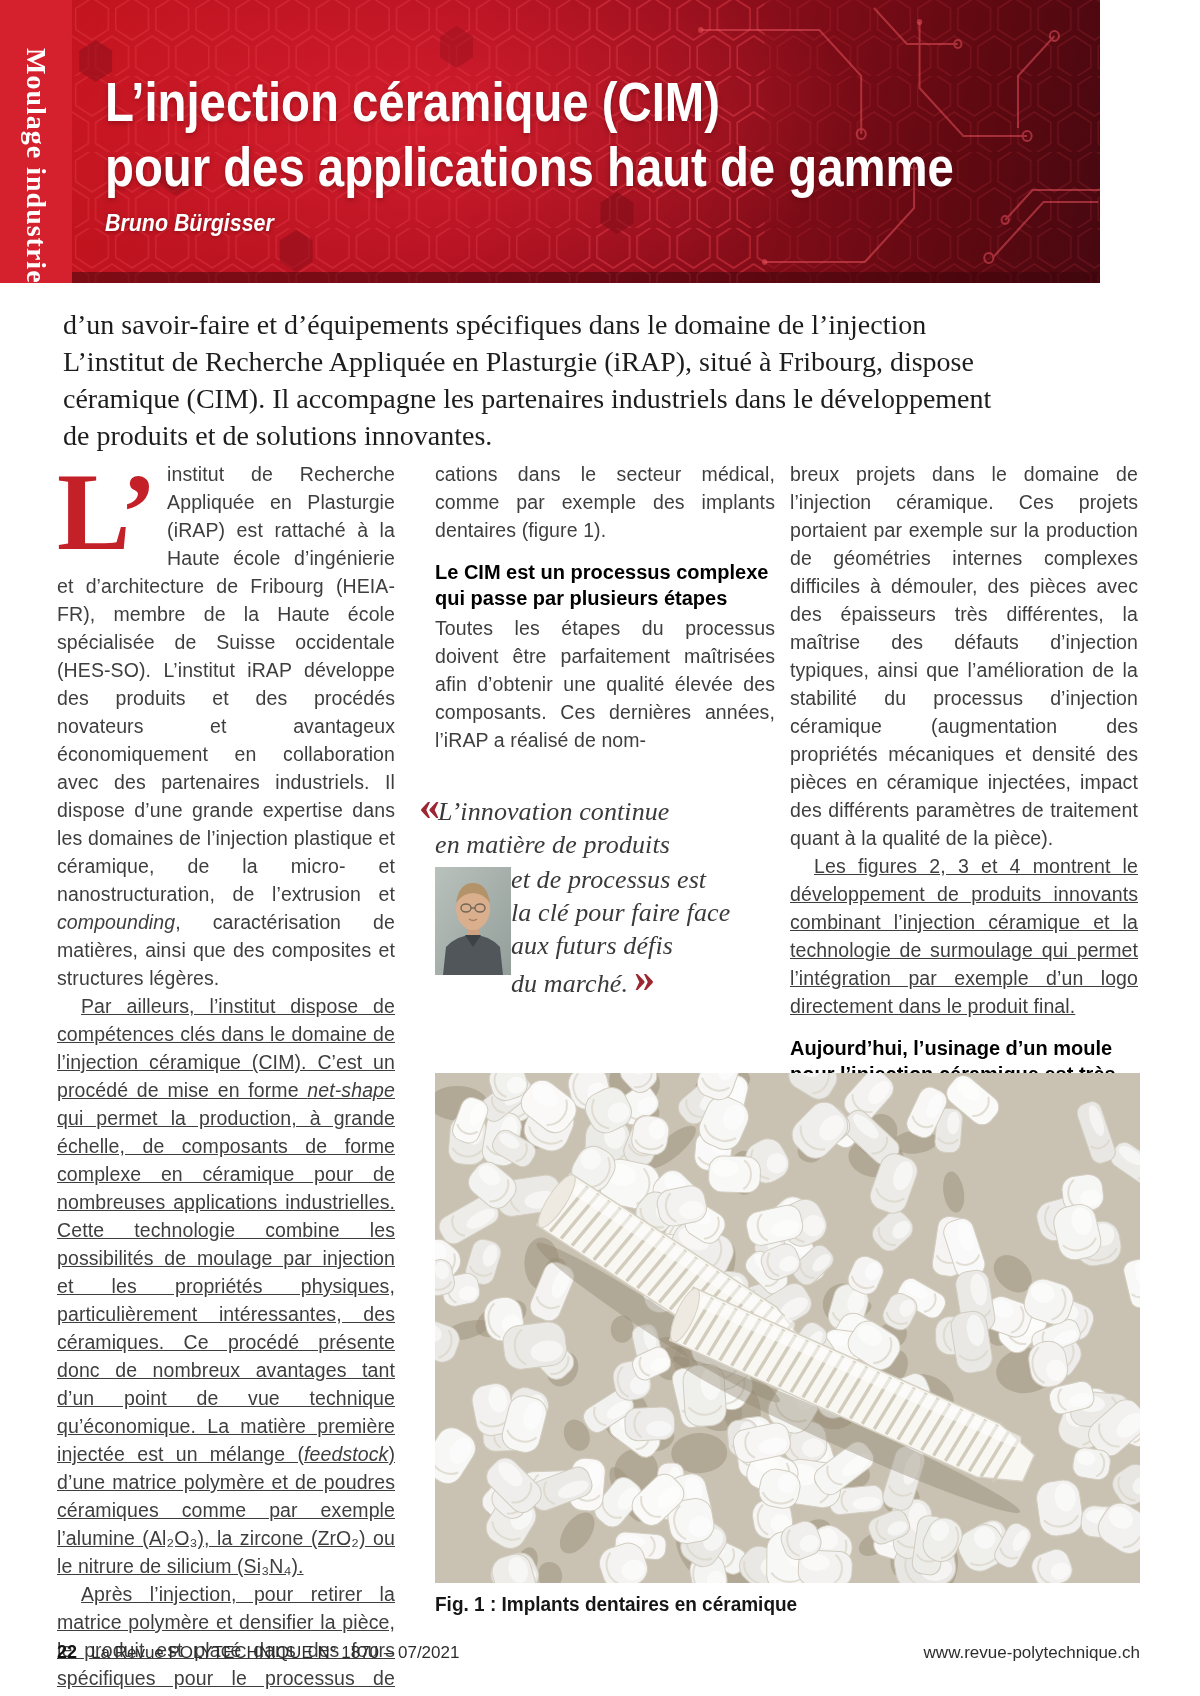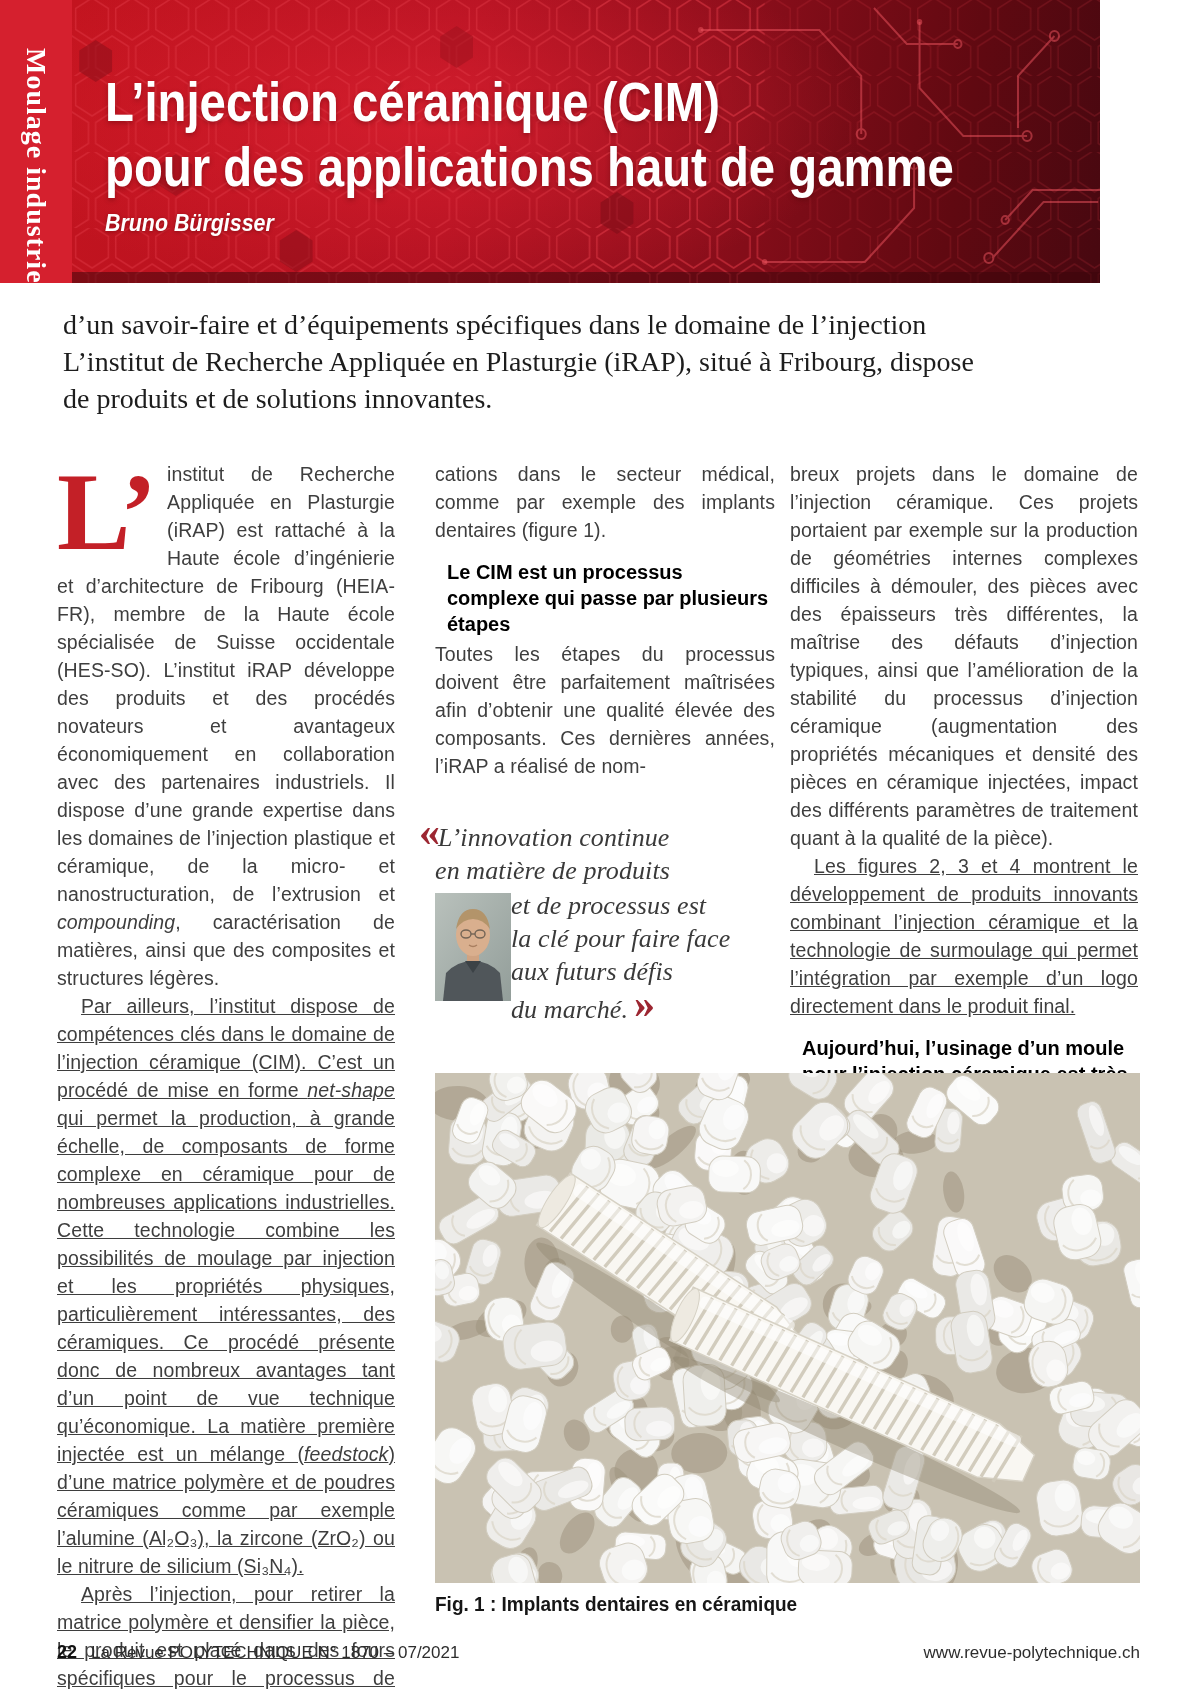--- a/index.html
+++ b/index.html
@@ -28,21 +28,21 @@
         font-family:"Liberation Serif",serif;font-size:28px;line-height:37px;color:#1d1d1d;}
 
   
   .col{position:absolute;top:460px;font-size:19.5px;line-height:28px;color:#3e3e3e;
        text-align:justify;letter-spacing:.1px;}
   #col1{left:57px;width:338px;}
   #col2{left:435px;width:340px;}
   #col3{left:790px;width:348px;}
   .col p{margin:0 0 0 0;}
   .col p.indent{text-indent:24px;text-decoration:underline;}
-  .col h3{margin:15px 0 3px 12px;font-size:20px;line-height:26px;font-weight:bold;color:#000;text-align:left;
+  .col h3{margin:15px 0 3px 0;font-size:20px;line-height:26px;font-weight:bold;color:#000;text-align:left;
           letter-spacing:0;}
   .ital{font-style:italic;}
   .dropcap{float:left;font-family:"Liberation Serif",serif;font-weight:bold;font-size:110px;
            line-height:88px;color:#c32027;margin:8px 10px 6px 0;}
 
   
   .quote{margin-top:36px;font-family:"Liberation Serif",serif;font-style:italic;color:#3a3a3a;
          font-size:26px;line-height:33px;text-align:left;}
   .gmark{color:#9c2631;font-weight:bold;font-style:normal;font-size:42px;letter-spacing:-6px;}
   .gmark.open{margin-left:-16px;margin-right:4px;}
@@ -115,20 +115,21 @@
     <div>L’injection céramique (CIM)</div>
     <div>pour des applications haut de gamme</div>
   </div>
   <div class="banner-author">Bruno Bürgisser</div>
   <div class="bottom-shade"></div>
 </div>
 
 <div class="lead">
   <div>d’un savoir-faire et d’équipements spécifiques dans le domaine de l’injection</div>
   <div>L’institut de Recherche Appliquée en Plasturgie (iRAP), situé à Fribourg, dispose</div>
+  <div>céramique (CIM). Il accompagne les partenaires industriels dans le développement</div>
   <div>de produits et de solutions innovantes.</div>
 </div>
 
 <div class="col" id="col1">
   <div>
       <p><span class="dropcap">L’</span><span>institut de Recherche Appliquée en Plasturgie (iRAP) est rattaché à la Haute école d’ingénierie et d’architecture de Fribourg (HEIA-FR), membre de la Haute école spécialisée de Suisse occidentale (HES-SO). L’institut iRAP développe des produits et des procédés novateurs et avantageux économiquement en collaboration avec des partenaires industriels. Il dispose d’une grande expertise dans les domaines de l’injection plastique et céramique, de la micro- et nanostructuration, de l’extrusion et </span><span class="ital">compounding</span><span>, caractérisation de matières, ainsi que des composites et structures légères.</span></p>
       <p class="indent"><span>Par ailleurs, l’institut dispose de compétences clés dans le domaine de l’injection céramique (CIM). C’est un procédé de mise en forme </span><span class="ital">net-shape</span><span> qui permet la production, à grande échelle, de composants de forme complexe en céramique pour de nombreuses applications industrielles. Cette technologie combine les possibilités de moulage par injection et les propriétés physiques, particulièrement intéressantes, des céramiques. Ce procédé présente donc de nombreux avantages tant d’un point de vue technique qu’économique. La matière première injectée est un mélange (</span><span class="ital">feedstock</span><span>) d’une matrice polymère et de poudres céramiques comme par exemple l’alumine (Al₂O₃), la zircone (ZrO₂) ou le nitrure de silicium (Si₃N₄).</span></p>
       <p class="indent"><span>Après l’injection, pour retirer la matrice polymère et densifier la pièce, le produit est placé dans des fours spécifiques pour le processus de déliantage et de frittage. Le produit final est composé de céramiques pures et offre des propriétés uniques en termes de rigidité mécanique et de résistance à l’usure. Les pièces conviennent aussi pour des applications dans des conditions extrêmes telles que des températures élevées, des atmosphères corrosives, des conditions abrasives ou des contraintes mécaniques importantes. De plus, l’excellente biocompatibilité et la bonne résistance à la stérilisation rendent les pièces en céramique intéressantes pour des appli-</span></p>
     </div>
 </div>

